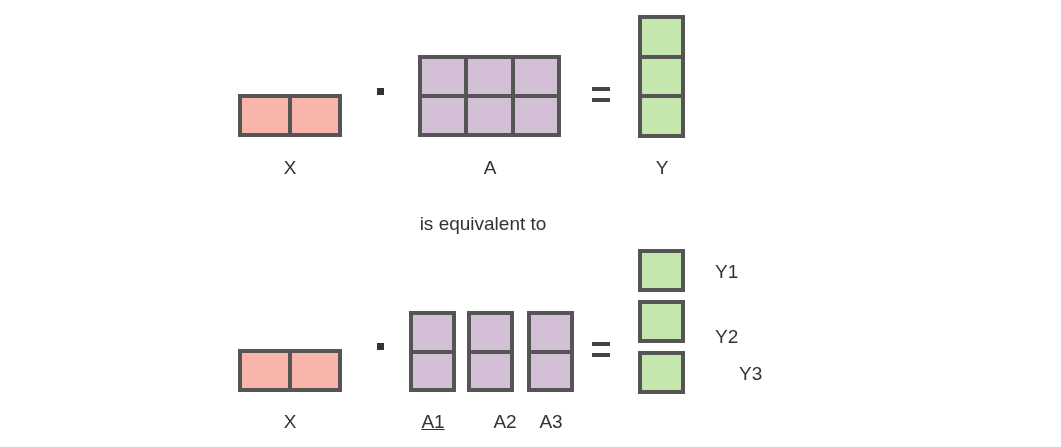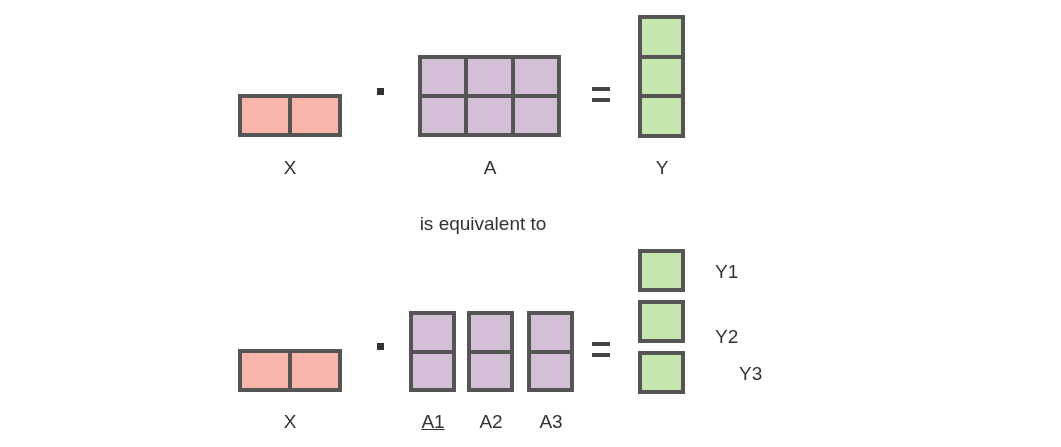--- a/index.html
+++ b/index.html
@@ -127,21 +127,21 @@
   <div class="matrix" style="left:409px; top:311px; width:47px; height:81px; grid-template-columns:1fr; grid-template-rows:1fr 1fr;">
     <div class="cell purple"></div>
     <div class="cell purple"></div>
   </div>
   <div class="label centered" style="left:433px; top:412px;text-decoration:underline;">A1</div>
 
   <div class="matrix" style="left:467px; top:311px; width:47px; height:81px; grid-template-columns:1fr; grid-template-rows:1fr 1fr;">
     <div class="cell purple"></div>
     <div class="cell purple"></div>
   </div>
-  <div class="label centered" style="left:491px; top:412px;">A2</div>
+  <div class="label centered" style="left:505px; top:412px;">A2</div>
 
   <div class="matrix" style="left:527px; top:311px; width:47px; height:81px; grid-template-columns:1fr; grid-template-rows:1fr 1fr;">
     <div class="cell purple"></div>
     <div class="cell purple"></div>
   </div>
   <div class="label centered" style="left:551px; top:412px;">A3</div>
 
   <div class="op-eq" style="left:592px; top:342px;">
     <span class="bar-top"></span>
     <span class="bar-bottom"></span>

